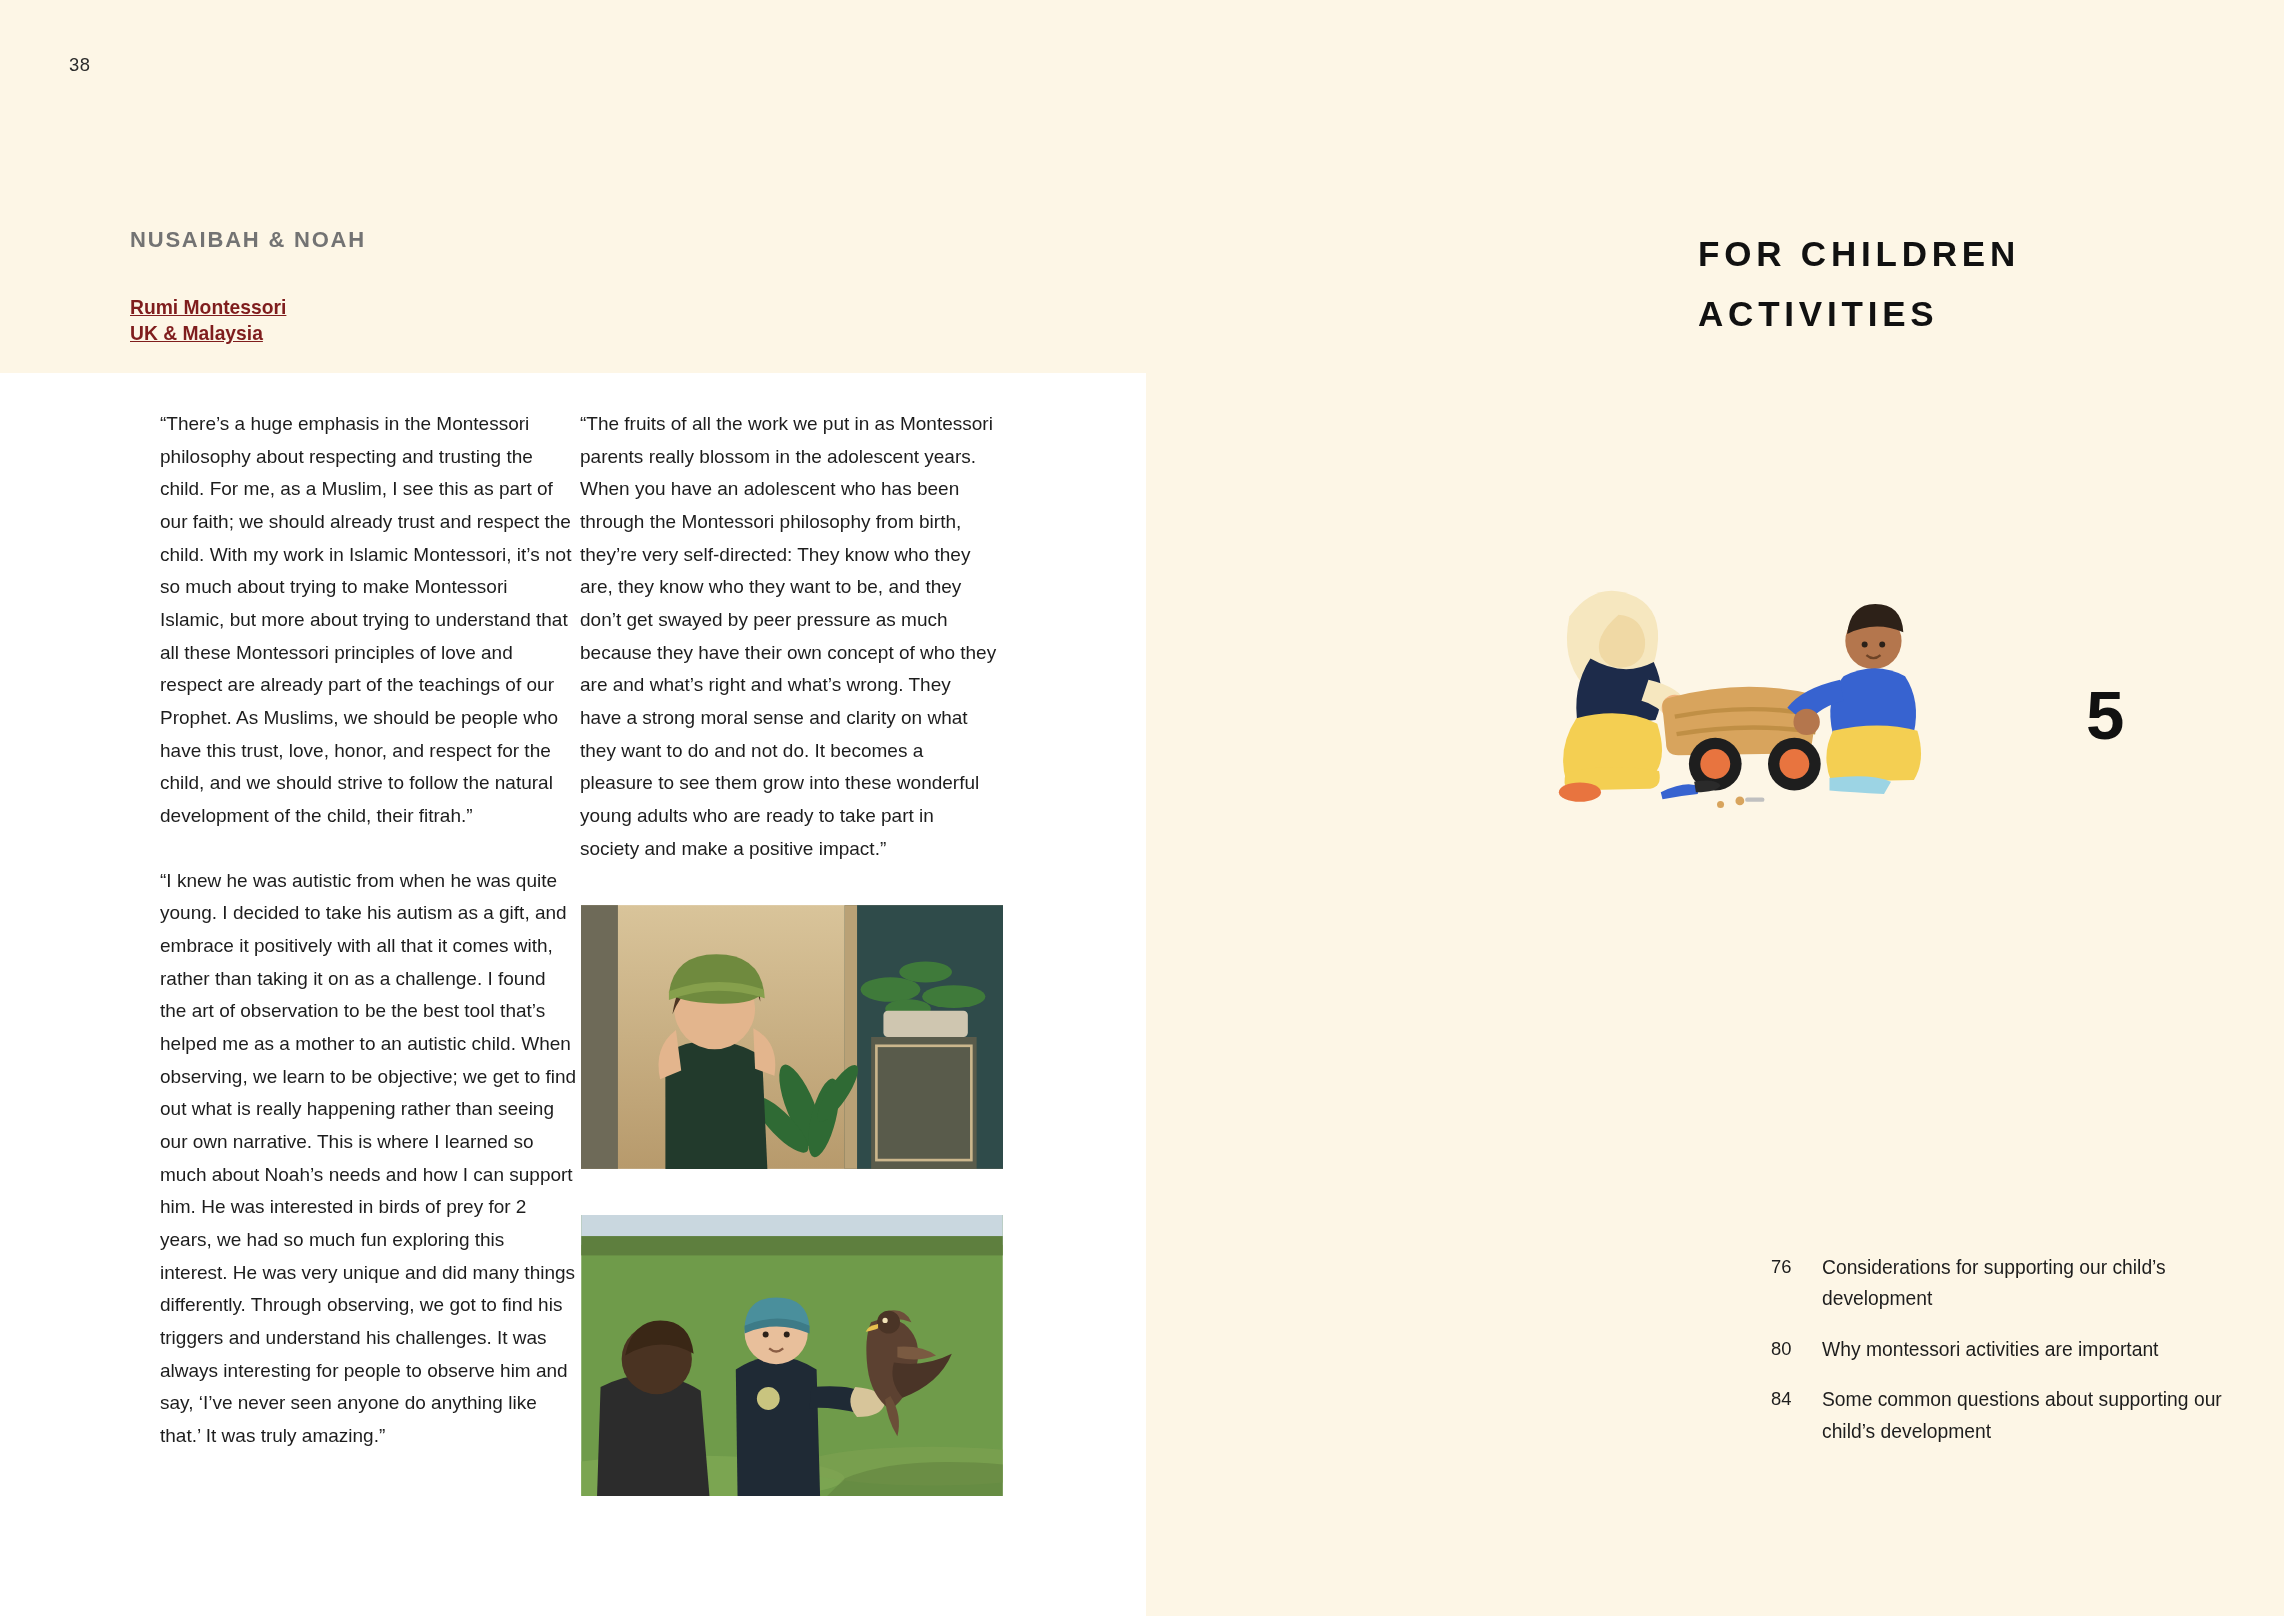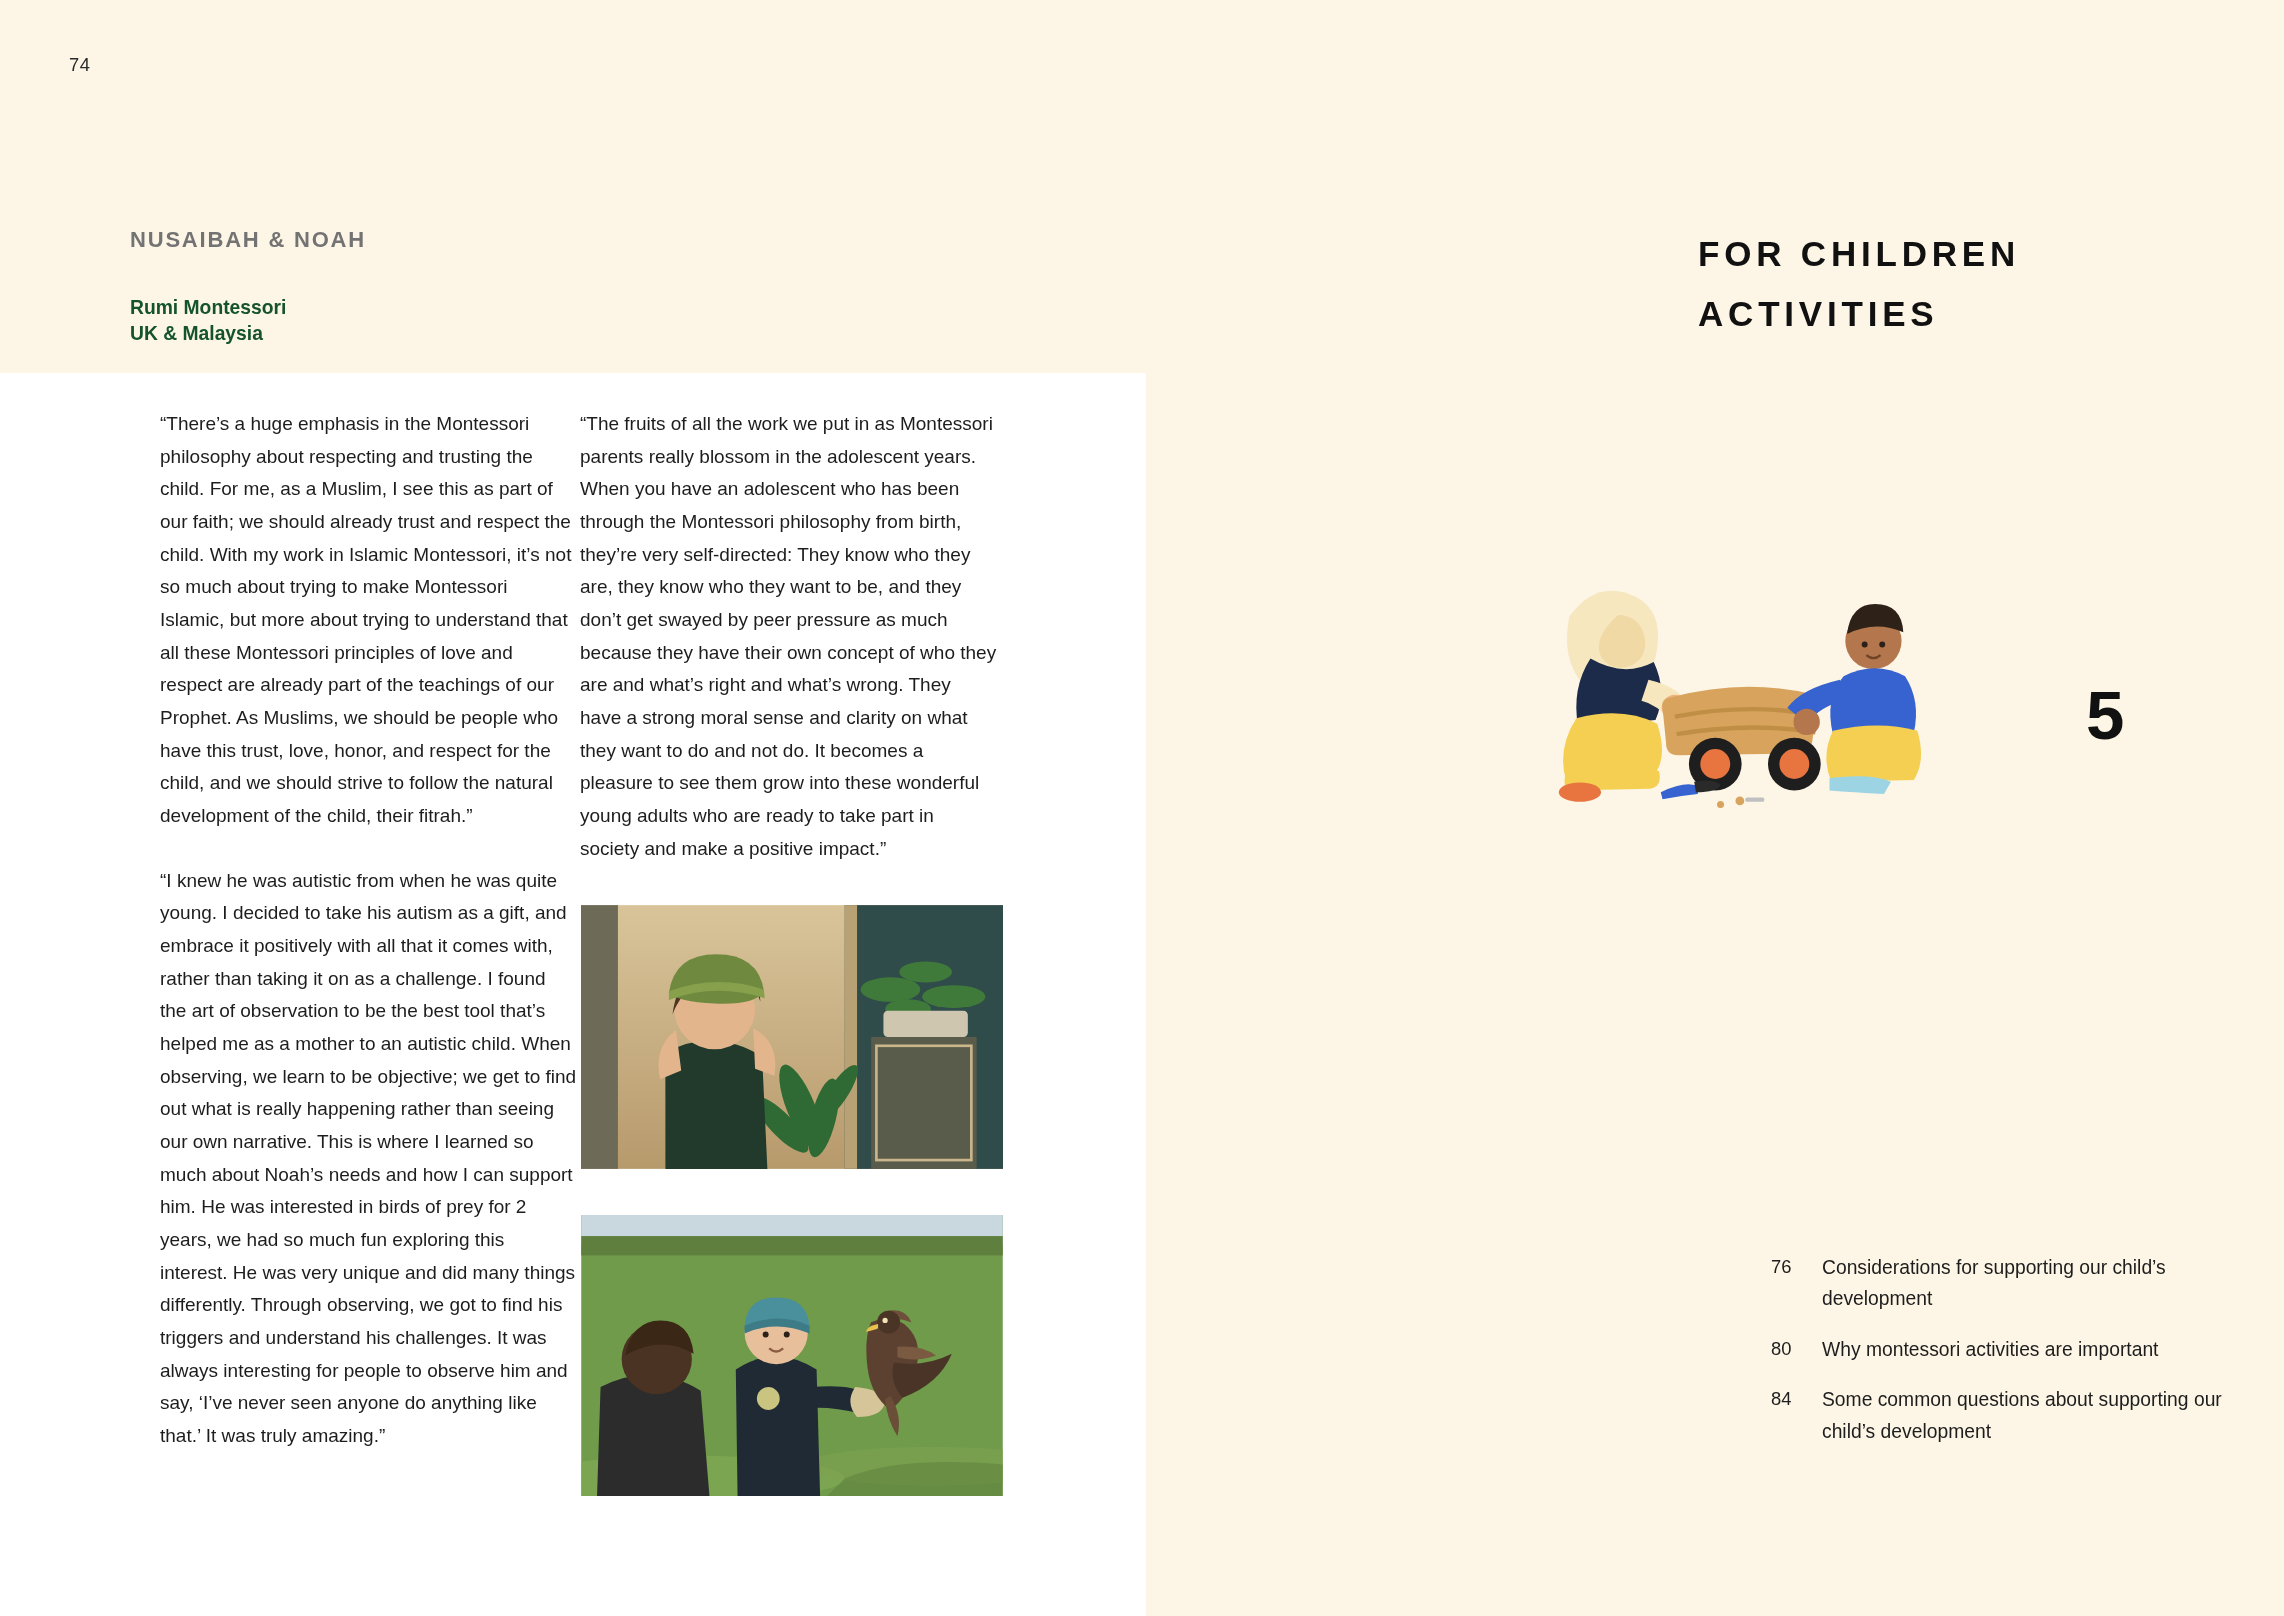--- a/index.html
+++ b/index.html
@@ -51,21 +51,22 @@
     letter-spacing: 1.8px;
     color: #737373;
   }
   .profile-org {
     position: absolute;
     left: 130px;
     top: 295px;
     font-size: 19.3px;
     font-weight: bold;
     line-height: 1.36;
-    color: #14532d;
+    color: #7f1d1d;
+    text-decoration: underline;
   }
   .profile-org div { white-space: nowrap; }
 
   .col {
     position: absolute;
     width: 417px;
     font-size: 19px;
     line-height: 1.72;
     color: #1d1d1d;
   }
@@ -141,21 +142,21 @@
   }
 </style>
 </head>
 <body>
 
 <div class="page">
 
   <div class="left-panel">
     <div class="white-block"></div>
 
-    <div class="folio">74</div>
+    <div class="folio">38</div>
 
     <div class="profile-name">NUSAIBAH &amp; NOAH</div>
 
     <div class="profile-org">
       <div>Rumi Montessori</div>
       <div>UK &amp; Malaysia</div>
     </div>
 
     <div class="col col-left">
       <p>“There’s a huge emphasis in the Montessori philosophy about respecting and trusting the child. For me, as a Muslim, I see this as part of our faith; we should already trust and respect the child. With my work in Islamic Montessori, it’s not so much about trying to make Montessori Islamic, but more about trying to understand that all these Montessori principles of love and respect are already part of the teachings of our Prophet. As Muslims, we should be people who have this trust, love, honor, and respect for the child, and we should strive to follow the natural development of the child, their fitrah.”</p>

